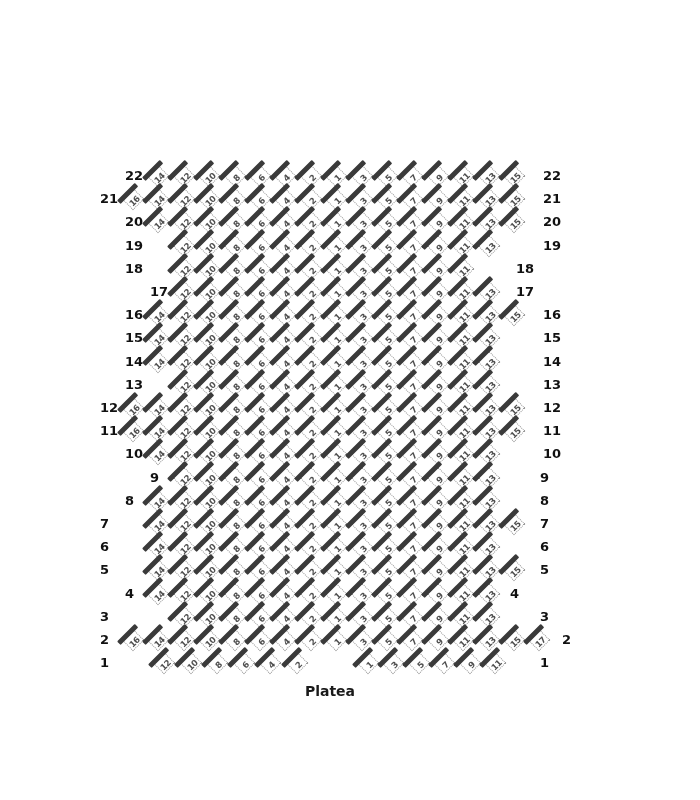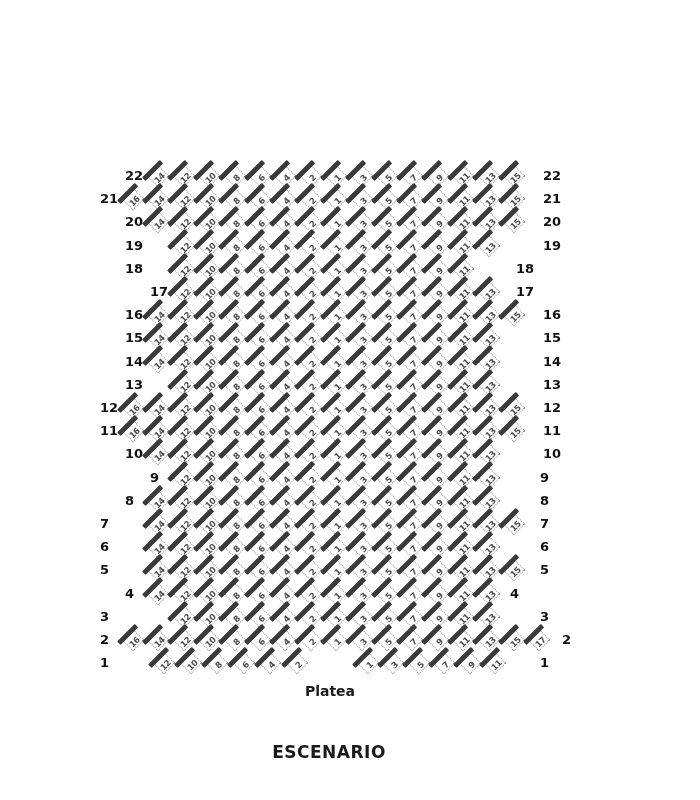--- a/index.html
+++ b/index.html
@@ -34,21 +34,20 @@
   .stage-label{
     position:absolute;transform:translate(-50%,-50%);
     font-size:17px;font-weight:bold;color:#1a1a1a;letter-spacing:0.5px;
   }
 </style>
 </head>
 <body>
 
 <div id="seatmap">
   <div class="section-label" style="left: 330px; top: 691px;">Platea</div>
-  <div class="stage-label" style="left: 329px; top: 752px;">ESCENARIO</div>
 <span class="rlabel" style="left: 125px; top: 176px;">22</span>
     <span class="rlabel" style="left: 543px; top: 176px;">22</span>
     <div class="seat" style="left: 158.4px; top: 176px;">
       <span class="d"></span>
       <span class="b"></span>
       <span class="n">14</span>
     </div>
     <div class="seat" style="left: 183.8px; top: 176px;">
       <span class="d"></span>
       <span class="b"></span>

